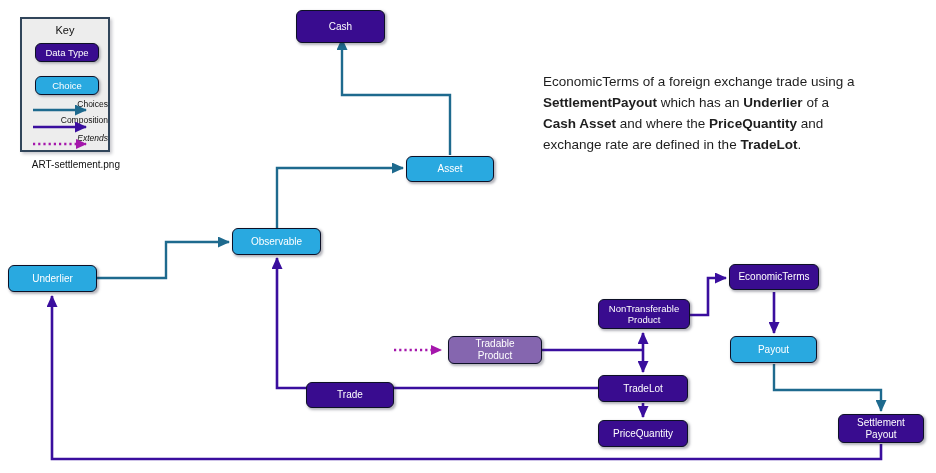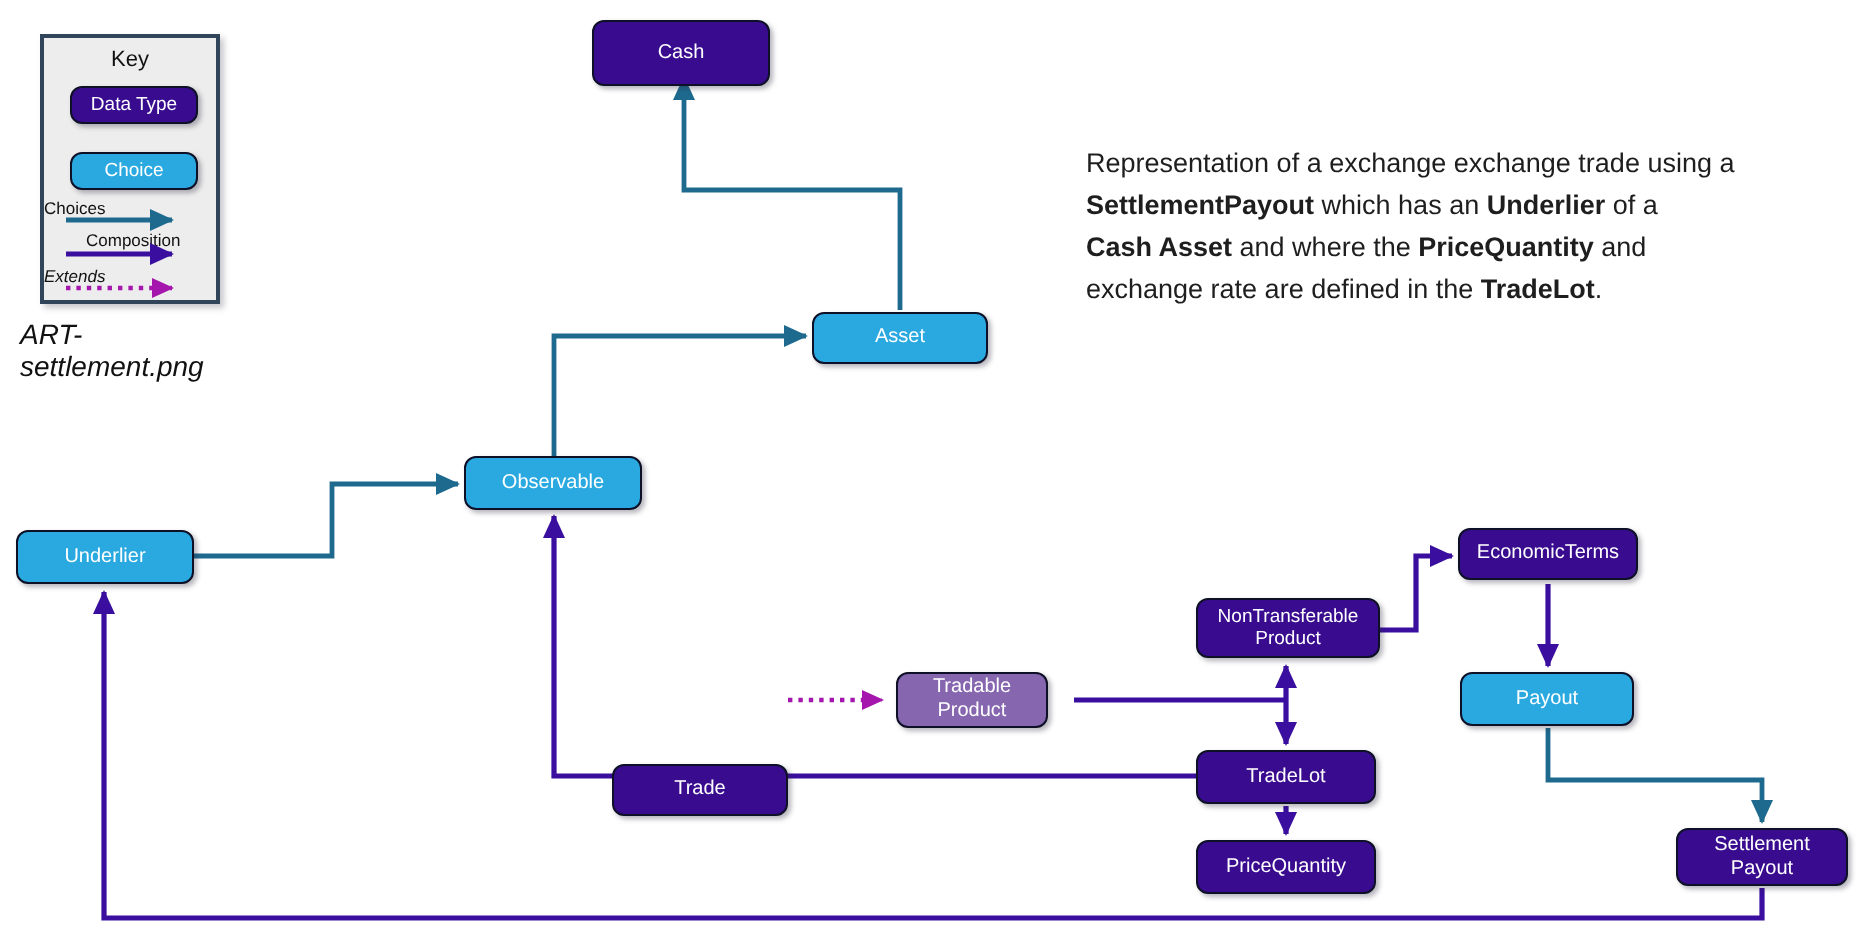--- a/index.html
+++ b/index.html
@@ -26,24 +26,24 @@
   .cyan{background:var(--choice_fill,#29A9E0);}
   .mid{background:var(--tradable_product_fill,#8566AF);}
 
   .key-panel{
     position:absolute;left:20px;top:17px;width:90px;height:135px;z-index:1;
     background:var(--legend_bg,#EDEDED);border:2px solid var(--legend_border,#31455A);
     box-sizing:border-box;box-shadow:2px 2px 3px rgba(40,40,60,.25);
   }
   .key-title{position:absolute;left:0;right:0;top:5px;text-align:center;font-size:11px;color:#111;}
   .key-swatch{font-size:9.5px;}
-  .key-label{position:absolute;left:0;right:0;text-align:left;font-size:8.5px;color:#111;z-index:3;}
+  .key-label{position:absolute;left:0;right:0;text-align:right;font-size:8.5px;color:#111;z-index:3;}
   .caption{
-    position:absolute;left:10px;top:159px;width:110px;text-align:left;z-index:3;
-    font-size:14px;font-style:italic;color:#111;
+    position:absolute;left:10px;top:159px;width:110px;text-align:right;z-index:3;
+    font-size:10px;color:#111;
   }
   .description{
     position:absolute;left:543px;top:71px;width:360px;z-index:3;
     font-size:13.5px;line-height:21px;color:var(--text,#1E1E1E);
   }
   .description .b{font-weight:bold;}
 </style>
 </head>
 <body>
 
@@ -53,21 +53,21 @@
     <div class="key-title">Key</div>
     <div class="node dark key-swatch" style="left:13px;top:24px;width:64px;height:19px;">Data Type</div>
     <div class="node cyan key-swatch" style="left:13px;top:57px;width:64px;height:19px;">Choice</div>
     <div class="key-label" style="top:80px;">Choices</div>
     <div class="key-label" style="top:96px;padding-left:21px;">Composition</div>
     <div class="key-label" style="top:114px;font-style:italic;">Extends</div>
   </div>
   <div class="caption">ART-settlement.png</div>
 
   <div class="description">
-      <div><span>Representation of a exchange exchange trade using a</span></div>
+      <div><span>EconomicTerms of a foreign exchange trade using a</span></div>
       <div><span class="b">SettlementPayout</span><span> which has an </span><span class="b">Underlier</span><span> of a</span></div>
       <div><span class="b">Cash Asset</span><span> and where the </span><span class="b">PriceQuantity</span><span> and</span></div>
       <div><span>exchange rate are defined in the </span><span class="b">TradeLot</span><span>.</span></div>
     </div>
 
   <svg class="wires" width="936" height="473" viewBox="0 0 936 473">
     <defs>
       <marker id="mteal" markerUnits="userSpaceOnUse" markerWidth="13" markerHeight="11" refX="11" refY="5.5" orient="auto">
         <path class="fteal" d="M0,0 L12,5.5 L0,11 Z"></path>
       </marker>
@@ -98,21 +98,21 @@
     <path class="steal" d="M33,110 L86,110" marker-end="url(#mteal)"></path>
     <path class="spurple" d="M33,127 L86,127" marker-end="url(#mpurple)"></path>
     <path class="smagenta" d="M33,144 L86,144" marker-end="url(#mmagenta)"></path>
   </svg>
 
   <div class="node dark" style="left:296px;top:10px;width:89px;height:33px;">Cash</div>
   <div class="node cyan" style="left:406px;top:156px;width:88px;height:26px;">Asset</div>
   <div class="node cyan" style="left:232px;top:228px;width:89px;height:27px;">Observable</div>
   <div class="node cyan" style="left:8px;top:265px;width:89px;height:27px;">Underlier</div>
   <div class="node dark" style="left:306px;top:337px;width:88px;height:26px;margin-top:45px;">Trade</div>
-  <div class="node mid" style="left:448px;top:336px;width:76px;height:28px;">Tradable
+  <div class="node mid" style="left:448px;top:336px;width:94px;height:28px;">Tradable
 Product</div>
   <div class="node dark" style="left:598px;top:299px;width:92px;height:30px;font-size:9.5px;">NonTransferable
 Product</div>
   <div class="node dark" style="left:729px;top:264px;width:90px;height:26px;">EconomicTerms</div>
   <div class="node cyan" style="left:730px;top:336px;width:87px;height:27px;">Payout</div>
   <div class="node dark" style="left:598px;top:375px;width:90px;height:27px;">TradeLot</div>
   <div class="node dark" style="left:598px;top:420px;width:90px;height:27px;">PriceQuantity</div>
   <div class="node dark" style="left:838px;top:414px;width:86px;height:29px;">Settlement
 Payout</div>
 

